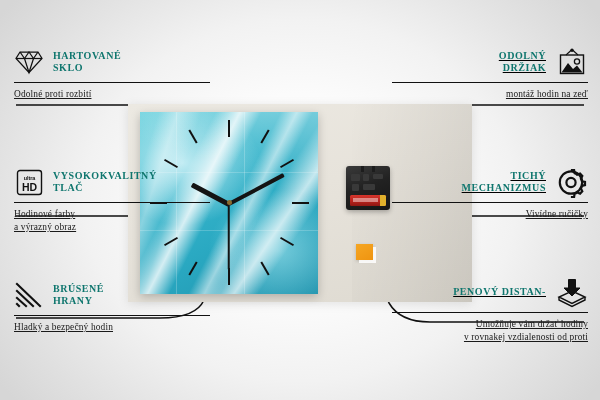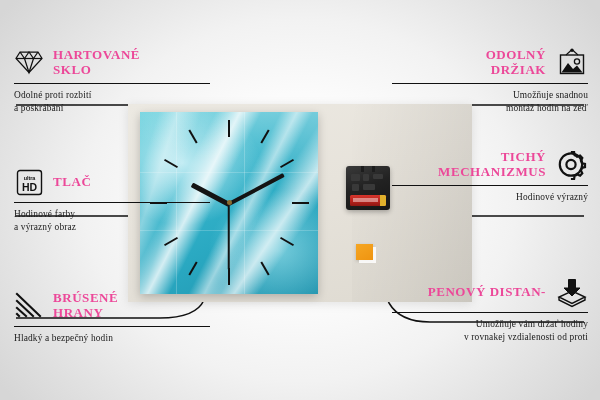--- a/index.html
+++ b/index.html
@@ -11,36 +11,36 @@
     position:relative;
   }
   #stage { position:absolute; inset:0; }
 
   
   .feature { position:absolute; width:196px; }
   .feature.left  { left:14px;  text-align:left; }
   .feature.right { right:12px; text-align:right; }
 
   .f-head { display:flex; align-items:center; gap:9px; }
-  .feature.right .f-head { flex-direction:row-reverse; }
+  .feature.right .f-head { flex-direction:row-reverse;text-decoration:underline; }
   .f-ico { width:30px; height:30px; flex:0 0 30px; display:flex; align-items:center; justify-content:center; }
   .feature.right .f-ico { width:33px; flex-basis:33px; }
   .f-title {
-    font-size:13px; font-weight:bold; line-height:1.18;
-    letter-spacing:.55px; color:#ec4899; text-transform:uppercase;
+    font-size:10px; font-weight:bold; line-height:1.18;
+    letter-spacing:.55px; color:#0f766e; text-transform:uppercase;
   }
   .f-rule { height:1px; background:#111; margin:5px 0 5px 0; width:100%; }
-  .f-desc { font-size:9.4px; line-height:1.38; color:#1a1a1a; letter-spacing:.15px; }
+  .f-desc { font-size:9.4px; line-height:1.38; color:#1a1a1a; letter-spacing:.15px;text-decoration:underline; }
 
   
   .feat-glass  { top:47px; }
   .feat-print  { top:167px; }
-  .feat-edges  { top:290px; }
+  .feat-edges  { top:280px; }
   .feat-hold   { top:47px; }
-  .feat-mech   { top:149px; }
+  .feat-mech   { top:167px; }
   .feat-foam   { top:277px; }
 
   .feat-hold .f-rule, .feat-mech .f-rule, .feat-foam .f-rule { margin-left:auto; }
 
   
   #wires { position:absolute; inset:0; width:600px; height:400px; pointer-events:none; }
 
   
   #photo {
     position:absolute; left:128px; top:104px; width:344px; height:198px;
@@ -196,34 +196,34 @@
         </svg>
       </span>
       <div class="f-title">
         <div>HARTOVANÉ</div>
         <div>SKLO</div>
       </div>
     </div>
     <div class="f-rule"></div>
     <div class="f-desc">
       <div>Odolné proti rozbití</div>
-      <div>a poškrábání</div>
     </div>
   </div>
 
   <div class="feature left feat-print">
     <div class="f-head">
       <span class="f-ico">
         <svg width="27" height="27" viewBox="0 0 27 27">
           <rect x="1.5" y="1.5" width="24" height="24" rx="2.5" fill="none" stroke="#111" stroke-width="1.4"></rect>
           <text x="13.5" y="11" font-family="'Liberation Sans',sans-serif" font-size="5.4" font-weight="bold" fill="#111" text-anchor="middle">ultra</text>
           <text x="13.5" y="21.5" font-family="'Liberation Sans',sans-serif" font-size="10.5" font-weight="bold" fill="#111" text-anchor="middle">HD</text>
         </svg>
       </span>
       <div class="f-title">
+        <div>VYSOKOKVALITNÝ</div>
         <div>TLAČ</div>
       </div>
     </div>
     <div class="f-rule"></div>
     <div class="f-desc">
       <div>Hodinové farby</div>
       <div>a výrazný obraz</div>
     </div>
   </div>
 
@@ -260,21 +260,20 @@
           <path d="M5.5,24.5 L12,15 L17,21 L21,17.5 L26.5,24.5 Z" fill="#111" stroke="none"></path>
         </svg>
       </span>
       <div class="f-title">
         <div>ODOLNÝ</div>
         <div>DRŽIAK</div>
       </div>
     </div>
     <div class="f-rule"></div>
     <div class="f-desc">
-      <div>Umožňuje snadnou</div>
       <div>montáž hodin na zeď</div>
     </div>
   </div>
 
   <div class="feature right feat-mech">
     <div class="f-head">
       <span class="f-ico">
         <svg width="29" height="29" viewBox="0 0 29 29" fill="none" stroke="#111" stroke-width="2.2">
           <path d="M14.5,2.2 l3.2,0 l0.5,3.1 a9.6,9.6 0 0 1 2.6,1.5 l2.9,-1.2 l2.2,2.3 l-1.4,2.8
                    a9.6,9.6 0 0 1 1.1,2.7 l3.0,0.6 l0,3.2 l-3.0,0.6 a9.6,9.6 0 0 1 -1.1,2.7
@@ -283,21 +282,21 @@
           <circle cx="14" cy="14.5" r="4.6"></circle>
         </svg>
       </span>
       <div class="f-title">
         <div>TICHÝ</div>
         <div>MECHANIZMUS</div>
       </div>
     </div>
     <div class="f-rule"></div>
     <div class="f-desc">
-      <div>Hodinové výrazný</div>
+      <div>Vivídne ručičky</div>
     </div>
   </div>
 
   <div class="feature right feat-foam">
     <div class="f-head">
       <span class="f-ico">
         <svg width="30" height="28" viewBox="0 0 30 28" fill="none" stroke="#111" stroke-width="1.4">
           <path d="M11.5,1.5 h7 v8.5 h4.5 L15,18 L7,10 h4.5 Z" fill="#111" stroke="#111" stroke-width="1"></path>
           <path d="M15,13 L28,19 L15,25.5 L2,19 Z"></path>
           <path d="M2,19 v3 L15,28.5 L28,22 v-3"></path>

